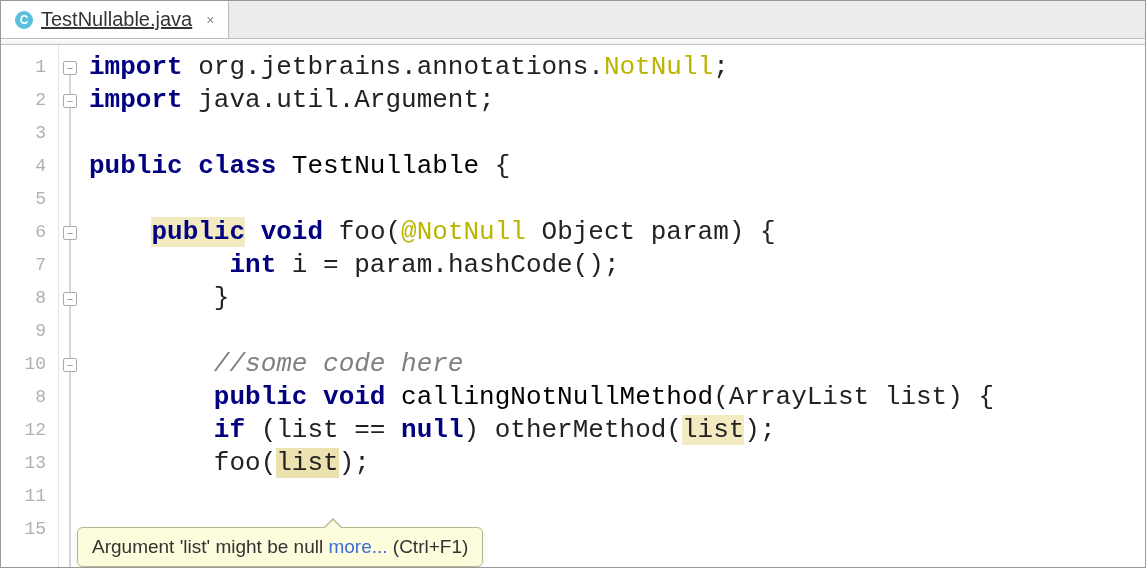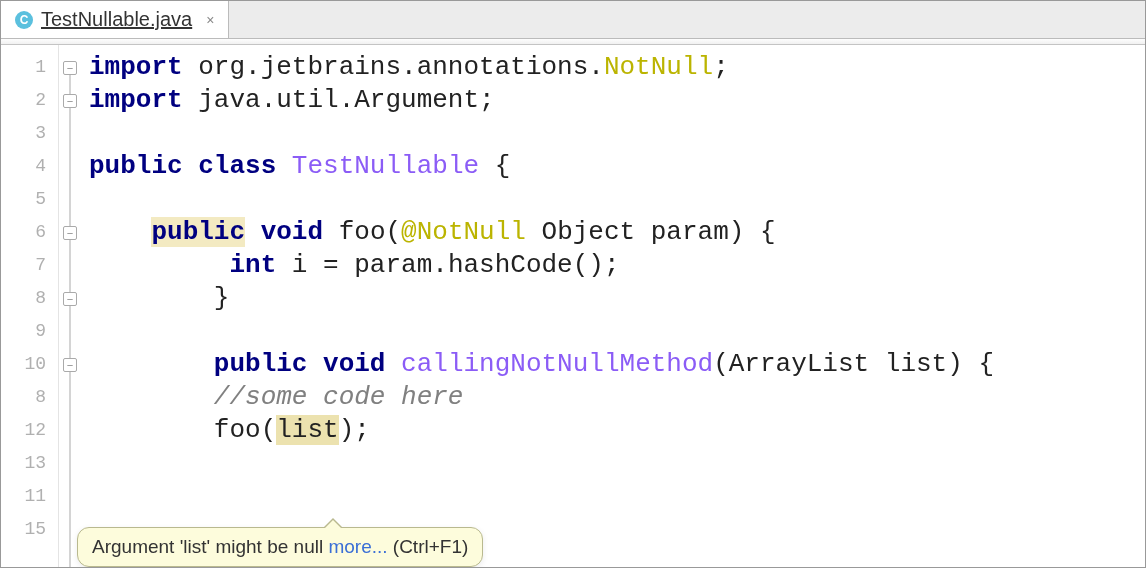--- a/index.html
+++ b/index.html
@@ -118,32 +118,32 @@
     .code .ln {
       height: 33px;
       line-height: 33px;
       font-family: "Consolas", "Courier New", monospace;
       font-size: 26px;
       white-space: pre;
       padding-left: 2px;
       color: #222;
     }
     .kw { color: #000080; font-weight: bold; }
-    .cls { color: #8b5cf6; }
+    .cls { color: #000000; }
     .ann { color: #bbb400; }
     .cmt { color: #808080; font-style: italic; }
     .hl  { background: #f3eac2; }
     .hlw { background: #ece2af; }
     .tooltip {
       position: absolute;
       left: 76px;
       top: 482px;
       background: #fdfcdc;
       border: 1px solid #b9b98f;
-      border-radius: 12px;
+      border-radius: 6px;
       padding: 8px 14px;
       font-size: 19px;
       color: #333;
       box-shadow: 0 2px 6px rgba(0,0,0,.08);
     }
     .tooltip::before {
       content: "";
       position: absolute;
       top: -10px;
       left: 245px;
@@ -225,22 +225,23 @@
   <div class="code">
     <div class="ln"><span class="kw">import</span><span> org.jetbrains.annotations.</span><span class="ann">NotNull</span><span>;</span></div>
     <div class="ln"><span class="kw">import</span><span> java.util.Argument;</span></div>
     <div class="ln"> </div>
     <div class="ln"><span class="kw">public</span><span> </span><span class="kw">class</span><span> </span><span class="cls">TestNullable</span><span> {</span></div>
     <div class="ln"> </div>
     <div class="ln"><span>    </span><span class="kw hl">public</span><span> </span><span class="kw">void</span><span> foo(</span><span class="ann">@NotNull</span><span> Object param) {</span></div>
     <div class="ln"><span>         </span><span class="kw">int</span><span> i = param.hashCode();</span></div>
     <div class="ln"><span>        </span><span>}</span></div>
     <div class="ln"> </div>
+    <div class="ln"><span>        </span><span class="cmt">//some code here</span></div>
     <div class="ln"><span>        </span><span class="kw">public</span><span> </span><span class="kw">void</span><span> </span><span class="cls">callingNotNullMethod</span><span>(ArrayList list) {</span></div>
-    <div class="ln"><span>        </span><span class="cmt">//some code here</span></div>
+    <div class="ln"><span>        </span><span class="kw">if</span><span> (list == </span><span class="kw">null</span><span>) otherMethod(</span><span class="hl">list</span><span>);</span></div>
     <div class="ln"><span>        </span><span>foo(</span><span class="hlw">list</span><span>);</span></div>
     <div class="ln"> </div>
     <div class="ln"> </div>
   </div>
 
   <div class="tooltip">
     <span>Argument 'list' might be null </span><a href="#">more...</a><span> (Ctrl+F1)</span>
   </div>
 </div>
 

